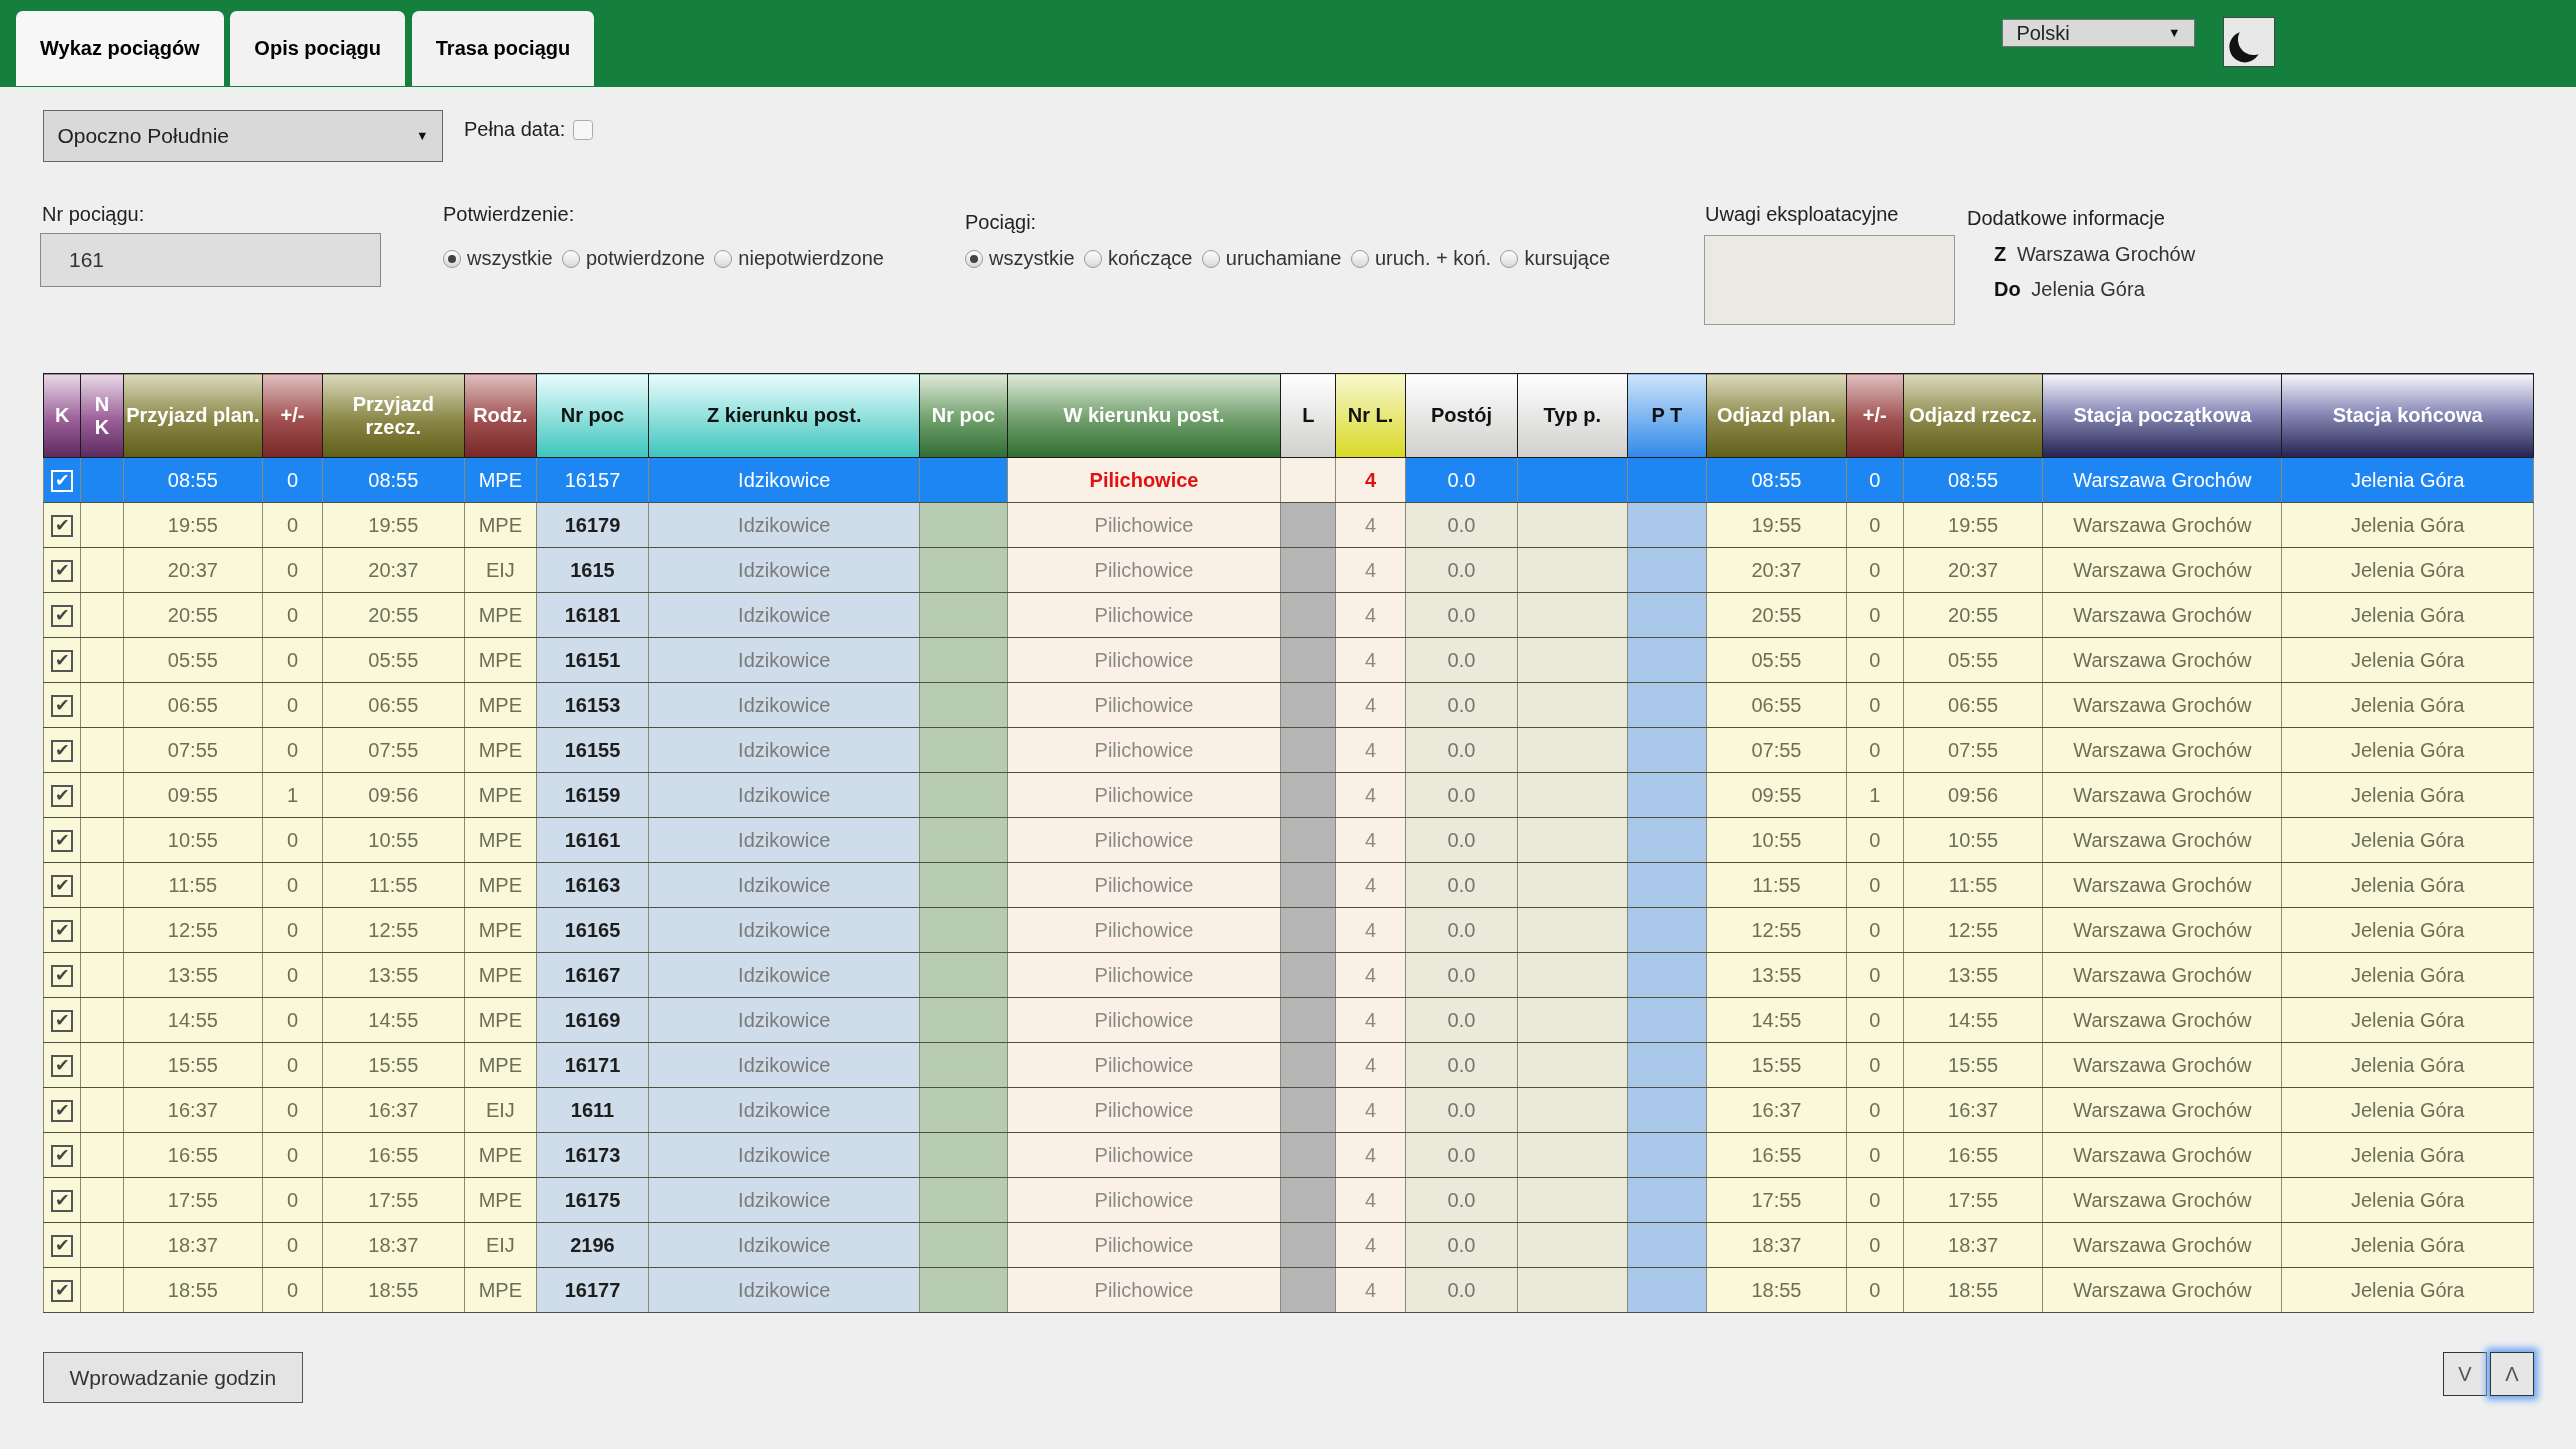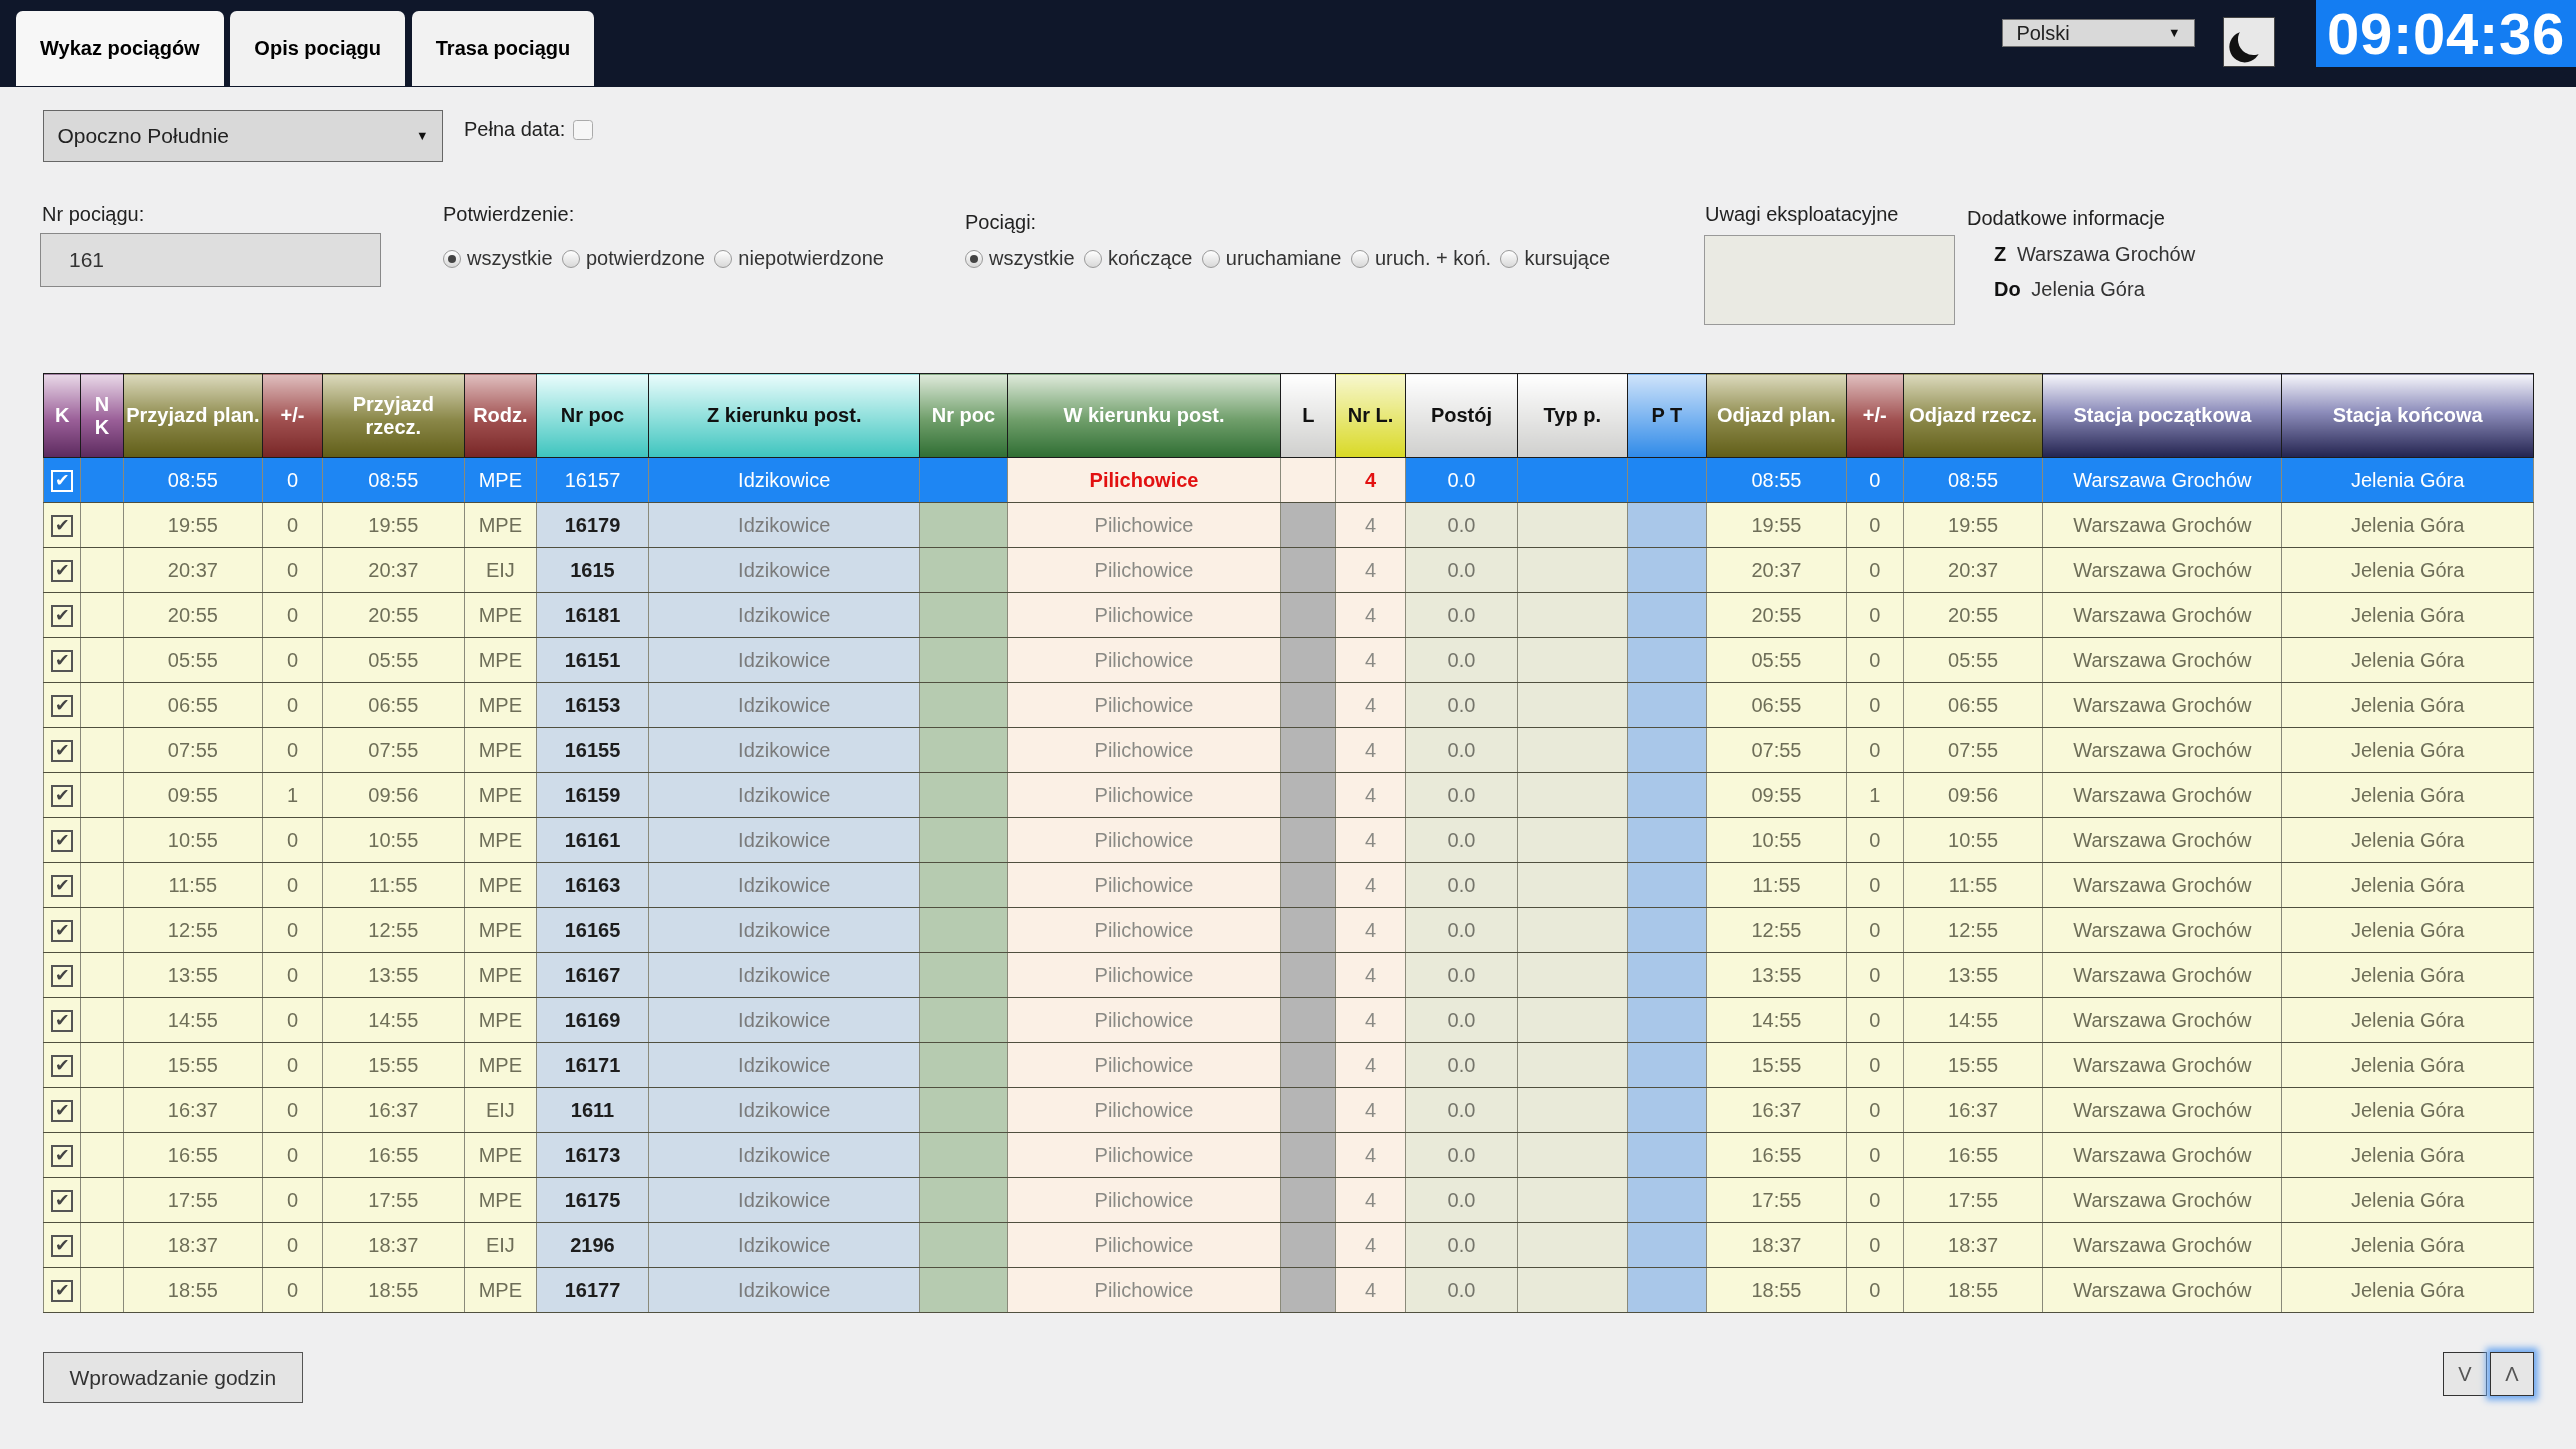--- a/index.html
+++ b/index.html
@@ -1,21 +1,21 @@
 <!DOCTYPE html>
 <html style="font-size:10.7px"><head>
 <meta charset="utf-8">
 <style>
   html,body{margin:0;padding:0;}
   body{
     width:2576px;height:1449px;position:relative;overflow:hidden;
     background:#efeff0;font-family:"Liberation Sans",sans-serif;color:#222;
   }
   
-  .topstrip{position:absolute;left:0;top:0;width:2576px;height:87px;background:#0f172a;}
+  .topstrip{position:absolute;left:0;top:0;width:2576px;height:87px;background:#15803d;}
   .tabs{position:absolute;left:16px;top:10.7px;display:flex;gap:6.7px;height:75px;}
   .tab{background:#f2f2f2;border-radius:6.7px 6.7px 0 0;display:flex;align-items:center;
        padding:0 24px;font-size:20px;font-weight:bold;color:#000;cursor:default;}
   .tab.active{background:#f7f7f7;}
   .select{background:#d9d9d9;border:1.3px solid #707070;display:flex;align-items:center;
           justify-content:space-between;padding:0 13.4px;color:#222;box-sizing:border-box;}
   .caret{font-size:12.7px;color:#111;}
   #lang-select{position:absolute;left:2002px;top:19px;width:193px;height:28px;font-size:20px;}
   #moon-btn{position:absolute;left:2223px;top:17.4px;width:52px;height:50px;background:#e8e8e8;
             border:1.3px solid #444;display:flex;align-items:center;justify-content:center;box-sizing:border-box;}
@@ -87,21 +87,20 @@
       <div class="tab">Opis pociągu</div>
       <div class="tab">Trasa pociągu</div>
     </div>
   <div class="select" id="lang-select">
     <span>Polski</span>
     <span class="caret">▼</span>
   </div>
   <div id="moon-btn">
     <span class="moon"></span>
   </div>
-  <div id="clock">09:04:36</div>
 </div>
 
 <div class="select" id="station-select">
   <span>Opoczno Południe</span>
   <span class="caret">▼</span>
 </div>
 <div id="fulldate-row">
   <span>Pełna data:</span>
   <span class="cbx"></span>
 </div>

